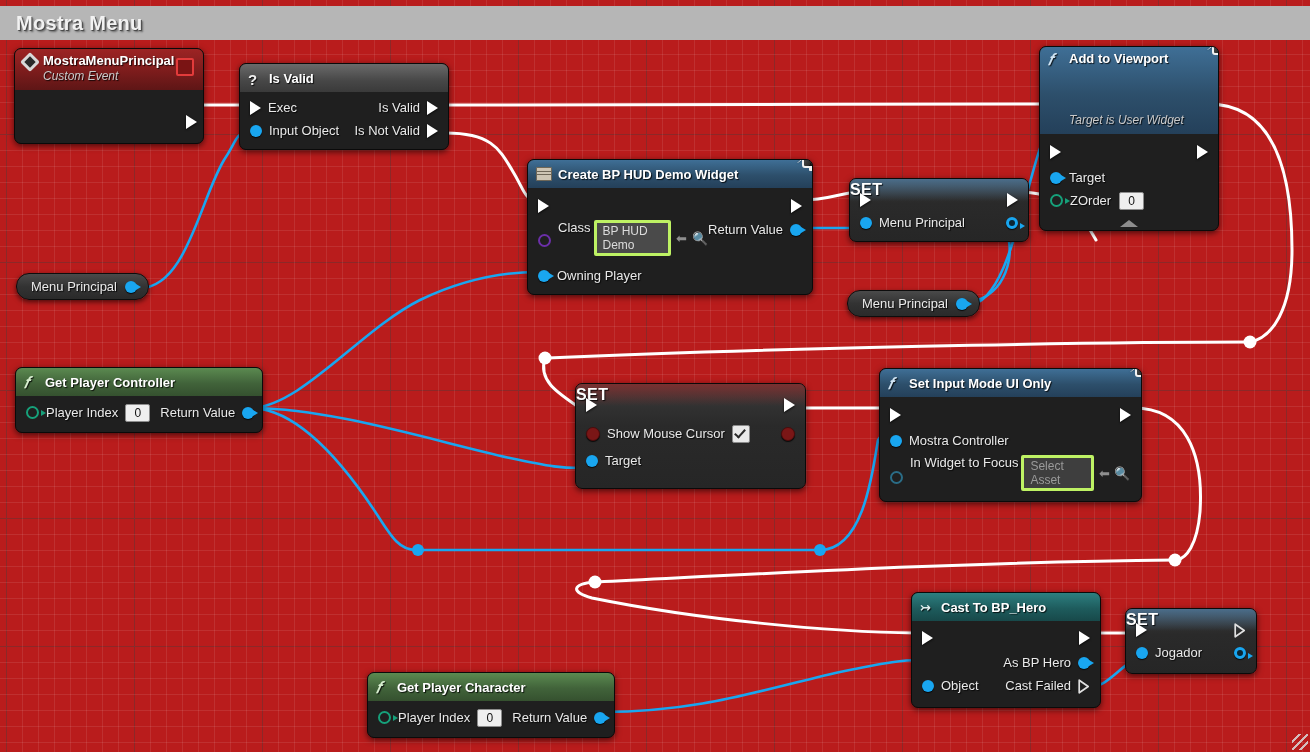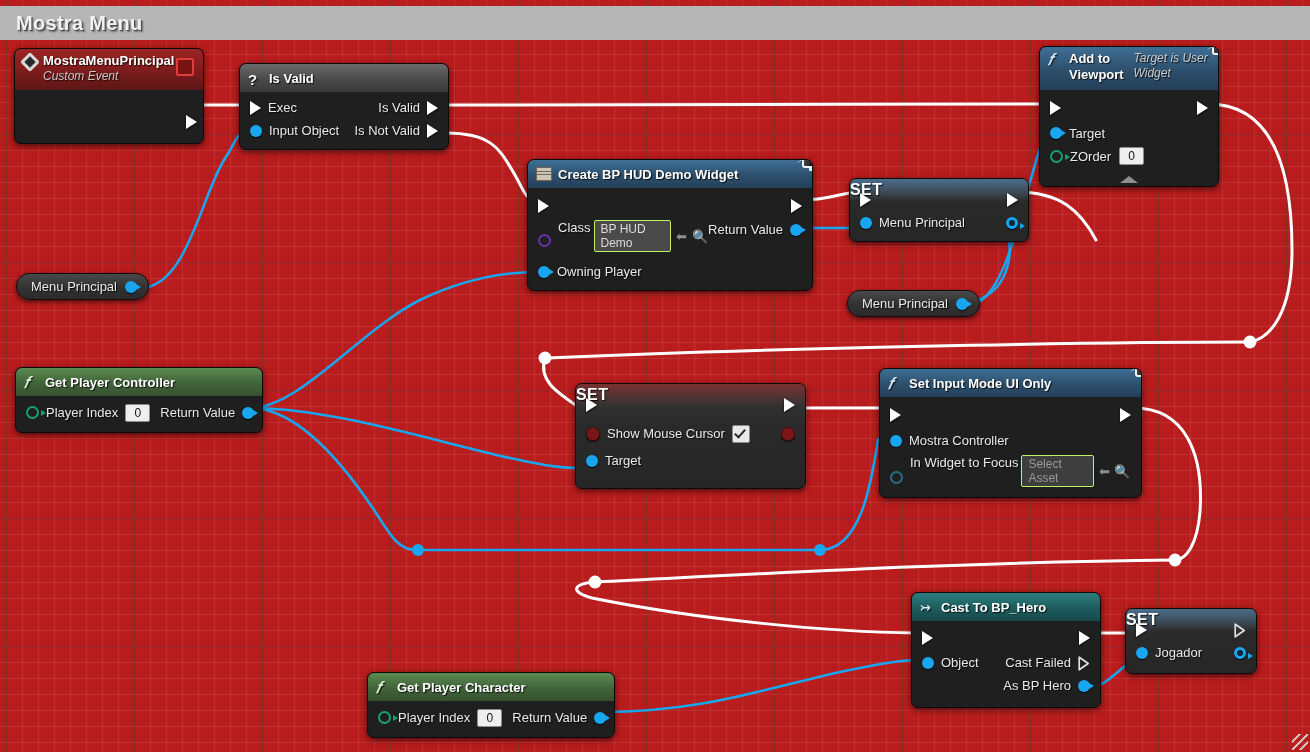--- a/index.html
+++ b/index.html
@@ -95,21 +95,21 @@
 
   
   .numbox{background:#efefef;color:#111;border:1px solid #8d8d8d;
           border-radius:2px;min-width:15px;height:16px;line-height:16px;
           text-align:center;font-size:12px;padding:0 4px;}
   .checkbox{width:16px;height:16px;background:#e9e9e9;border:1px solid #8a8a8a;
             border-radius:2px;position:relative;}
   .checkbox::after{content:"";position:absolute;left:4px;top:1px;width:4px;height:9px;
             border:solid #2a2a2a;border-width:0 2.5px 2.5px 0;transform:rotate(42deg);}
   .assetbox{display:flex;align-items:center;gap:5px;}
-  .assetsel{background:#4a4a4a;border:1px solid #bef264;border-radius:2px;
+  .assetsel{background:#4a4a4a;border:3px solid #bef264;border-radius:2px;
             color:#dcdcdc;font-size:12px;padding:1px 16px 1px 6px;position:relative;}
   .assetsel.ghost{color:#9a9a9a;background:#3e3e3e;}
   .miniicon{color:#8e8e8e;font-size:13px;}
   .combo{background:linear-gradient(to bottom,#f4f4f4,#cfcfcf);
          border:1px solid #8a8a8a;border-radius:2px;color:#1c1c1c;font-size:12px;
          height:19px;line-height:19px;padding:0 20px 0 6px;position:relative;
          min-width:155px;}
 
   
   .pill{position:absolute;display:flex;align-items:center;gap:8px;
@@ -337,21 +337,21 @@
         <span class="pinR">
             <span class="pin dot obj-hollow arrowed"></span>
           </span>
       </div>
     </div>
   </div>
 
   <div class="node" style="left:1039px;top:46px;width:178px;">
     <div class="hdr hdr-blue" style="align-items:flex-start;padding-bottom:6px;">
       <span class="ico fn-ico" style="margin-top:1px;">𝑓</span>
-      <span style="display:flex;flex-direction:row;line-height:1.25;">
+      <span style="display:flex;flex-direction:column;line-height:1.25;gap:46px;">
         <span>Add to Viewport</span>
         <span class="sub">Target is User Widget</span>
       </span>
     </div>
     <div class="body" style="padding-bottom:18px;">
       <div class="row split" style="min-height:28px;">
         <span class="pin exec"></span>
         <span class="pin exec"></span>
       </div>
       <div class="row">
@@ -473,40 +473,40 @@
     <div class="hdr hdr-teal">
       <span class="ico cast-ico">↣</span>
       <span>Cast To BP_Hero</span>
     </div>
     <div class="body" style="padding-bottom:10px;">
       <div class="row split" style="min-height:26px;">
         <span class="pin exec"></span>
         <span class="pin exec"></span>
       </div>
       <div class="row split">
+        <span class="pinL"></span>
+        <span class="pinR">
+            <span class="plabel">As BP Hero</span>
+          <span class="pin dot obj arrowed"></span>
+          </span>
+      </div>
+      <div class="row split">
         <span class="pinL">
             <span class="pin dot obj"></span>
           <span class="plabel">Object</span>
           </span>
         <span class="pinR">
             <span class="plabel">Cast Failed</span>
           <span class="execout-hollow">
             <svg width="12" height="15" viewBox="0 0 12 15">
                 <path d="M1.2,1.2 L10.2,7.5 L1.2,13.8 Z" fill="none" stroke="#e0e0e0" stroke-width="1.7" stroke-linejoin="round"></path>
               </svg>
           </span>
           </span>
       </div>
-      <div class="row split">
-        <span class="pinL"></span>
-        <span class="pinR">
-            <span class="plabel">As BP Hero</span>
-          <span class="pin dot obj arrowed"></span>
-          </span>
-      </div>
     </div>
   </div>
 
   <div class="node set-node" style="left:1125px;top:608px;width:130px;">
     <div class="settop">
       <span class="lbl">SET</span>
     </div>
     <div class="body" style="padding-top:0;margin-top:-12px;padding-bottom:9px;">
       <div class="row split" style="min-height:22px;">
         <span class="pin exec"></span>

